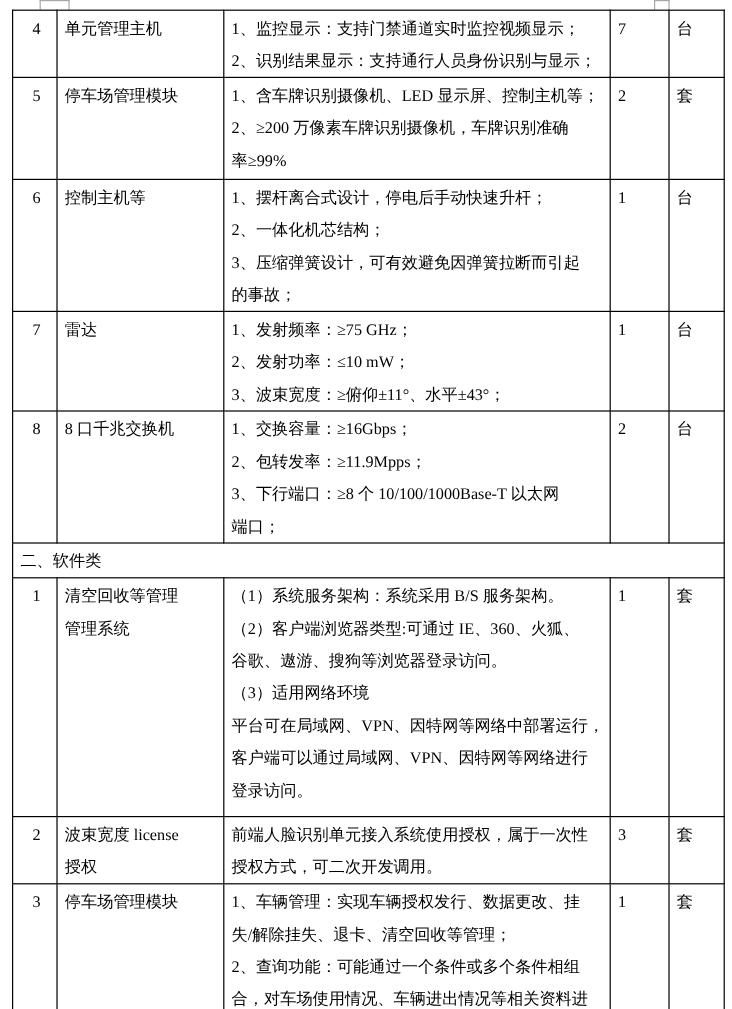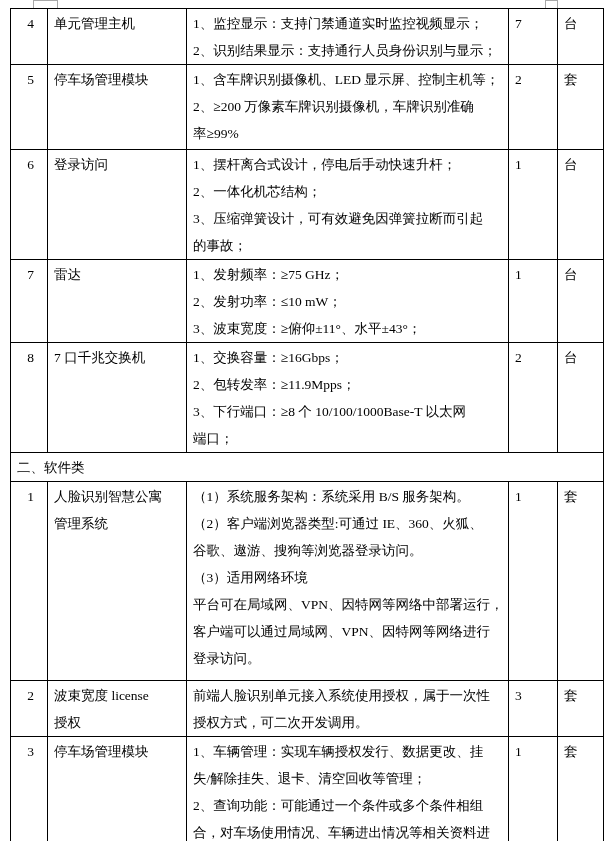--- a/index.html
+++ b/index.html
@@ -78,57 +78,57 @@
         <td class="c-name">停车场管理模块</td>
         <td class="c-desc">1、含车牌识别摄像机、LED 显示屏、控制主机等；
 2、≥200 万像素车牌识别摄像机，车牌识别准确
 率≥99%</td>
         <td class="c-qty">2</td>
         <td class="c-unit">套</td>
       </tr>
 
       <tr style="height:110px">
         <td class="c-no">6</td>
-        <td class="c-name">登录访问</td>
+        <td class="c-name">控制主机等</td>
         <td class="c-desc">1、摆杆离合式设计，停电后手动快速升杆；
 2、一体化机芯结构；
 3、压缩弹簧设计，可有效避免因弹簧拉断而引起
 的事故；</td>
         <td class="c-qty">1</td>
         <td class="c-unit">台</td>
       </tr>
 
       <tr style="height:82px">
         <td class="c-no">7</td>
         <td class="c-name">雷达</td>
         <td class="c-desc">1、发射频率：≥75 GHz；
 2、发射功率：≤10 mW；
 3、波束宽度：≥俯仰±11°、水平±43°；</td>
         <td class="c-qty">1</td>
         <td class="c-unit">台</td>
       </tr>
 
       <tr style="height:110px">
         <td class="c-no">8</td>
-        <td class="c-name">7 口千兆交换机</td>
+        <td class="c-name">8 口千兆交换机</td>
         <td class="c-desc">1、交换容量：≥16Gbps；
 2、包转发率：≥11.9Mpps；
 3、下行端口：≥8 个 10/100/1000Base-T 以太网
 端口；</td>
         <td class="c-qty">2</td>
         <td class="c-unit">台</td>
       </tr>
 
       <tr style="height:28px">
         <td class="c-section" colspan="5">二、软件类</td>
       </tr>
 
       <tr style="height:199px">
         <td class="c-no">1</td>
-        <td class="c-name">人脸识别智慧公寓
+        <td class="c-name">清空回收等管理
 管理系统</td>
         <td class="c-desc">（1）系统服务架构：系统采用 B/S 服务架构。
 （2）客户端浏览器类型:可通过 IE、360、火狐、
 谷歌、遨游、搜狗等浏览器登录访问。
 （3）适用网络环境
 平台可在局域网、VPN、因特网等网络中部署运行，
 客户端可以通过局域网、VPN、因特网等网络进行
 登录访问。</td>
         <td class="c-qty">1</td>
         <td class="c-unit">套</td>

